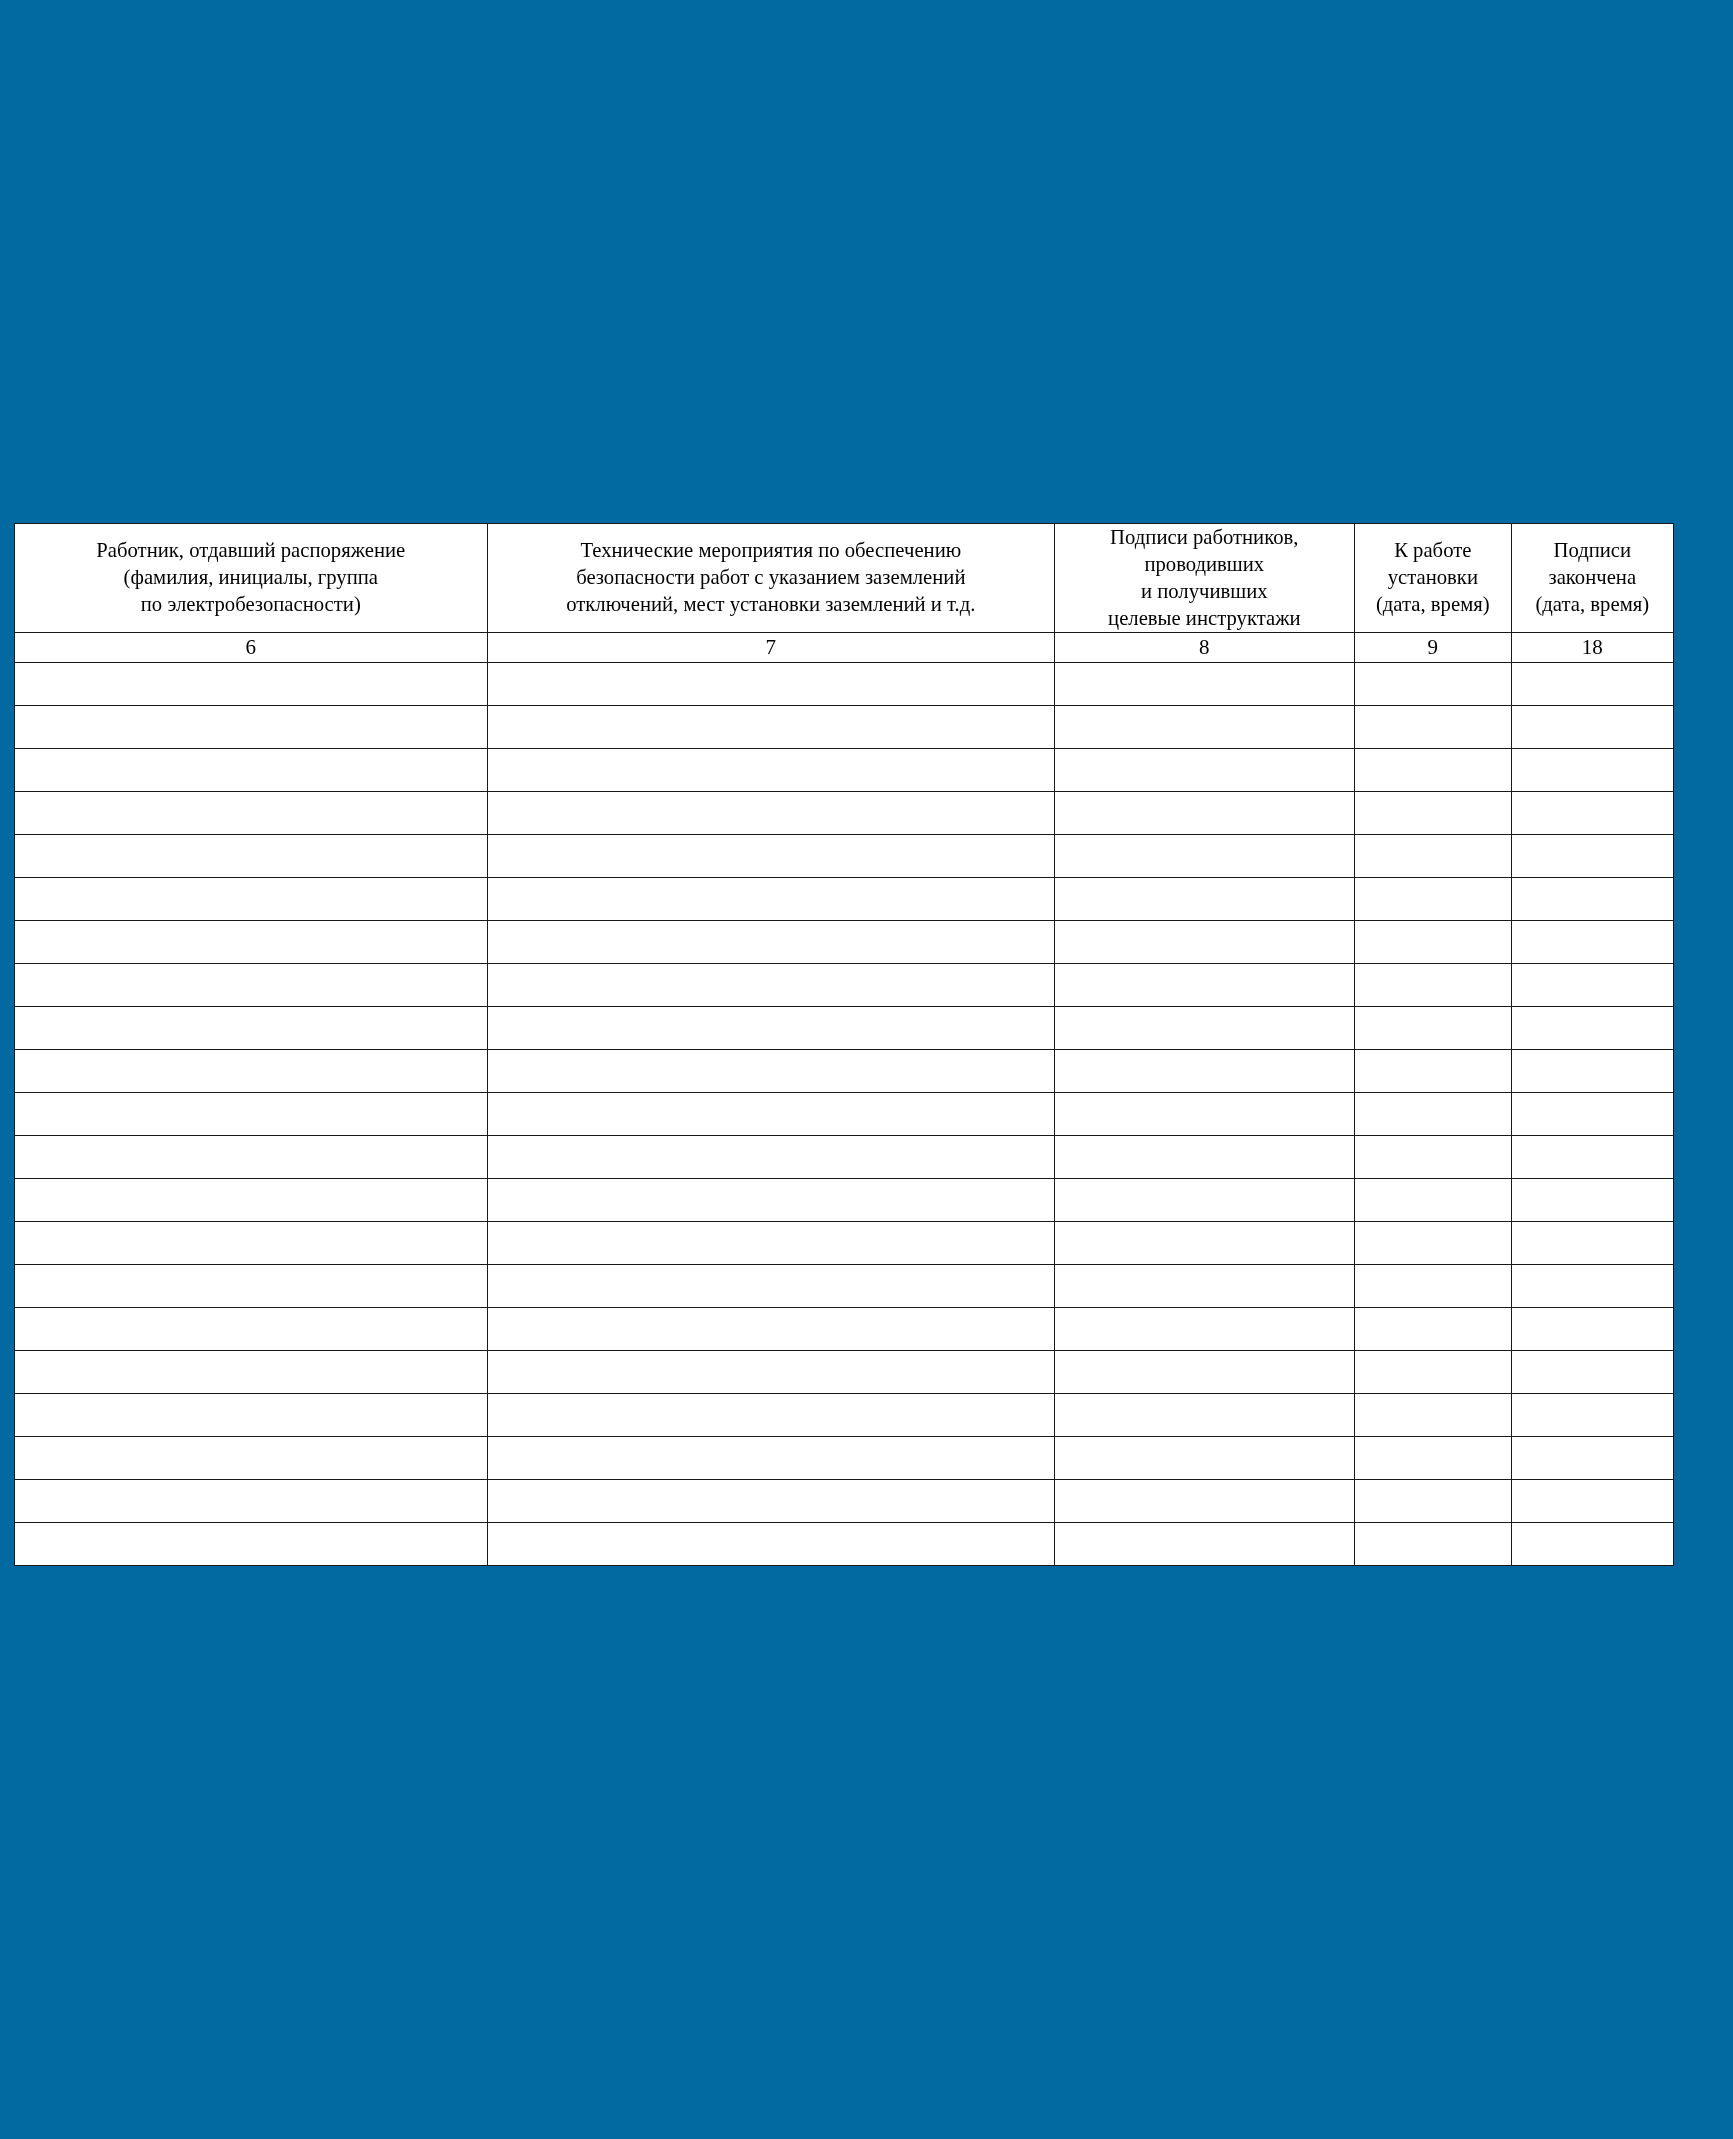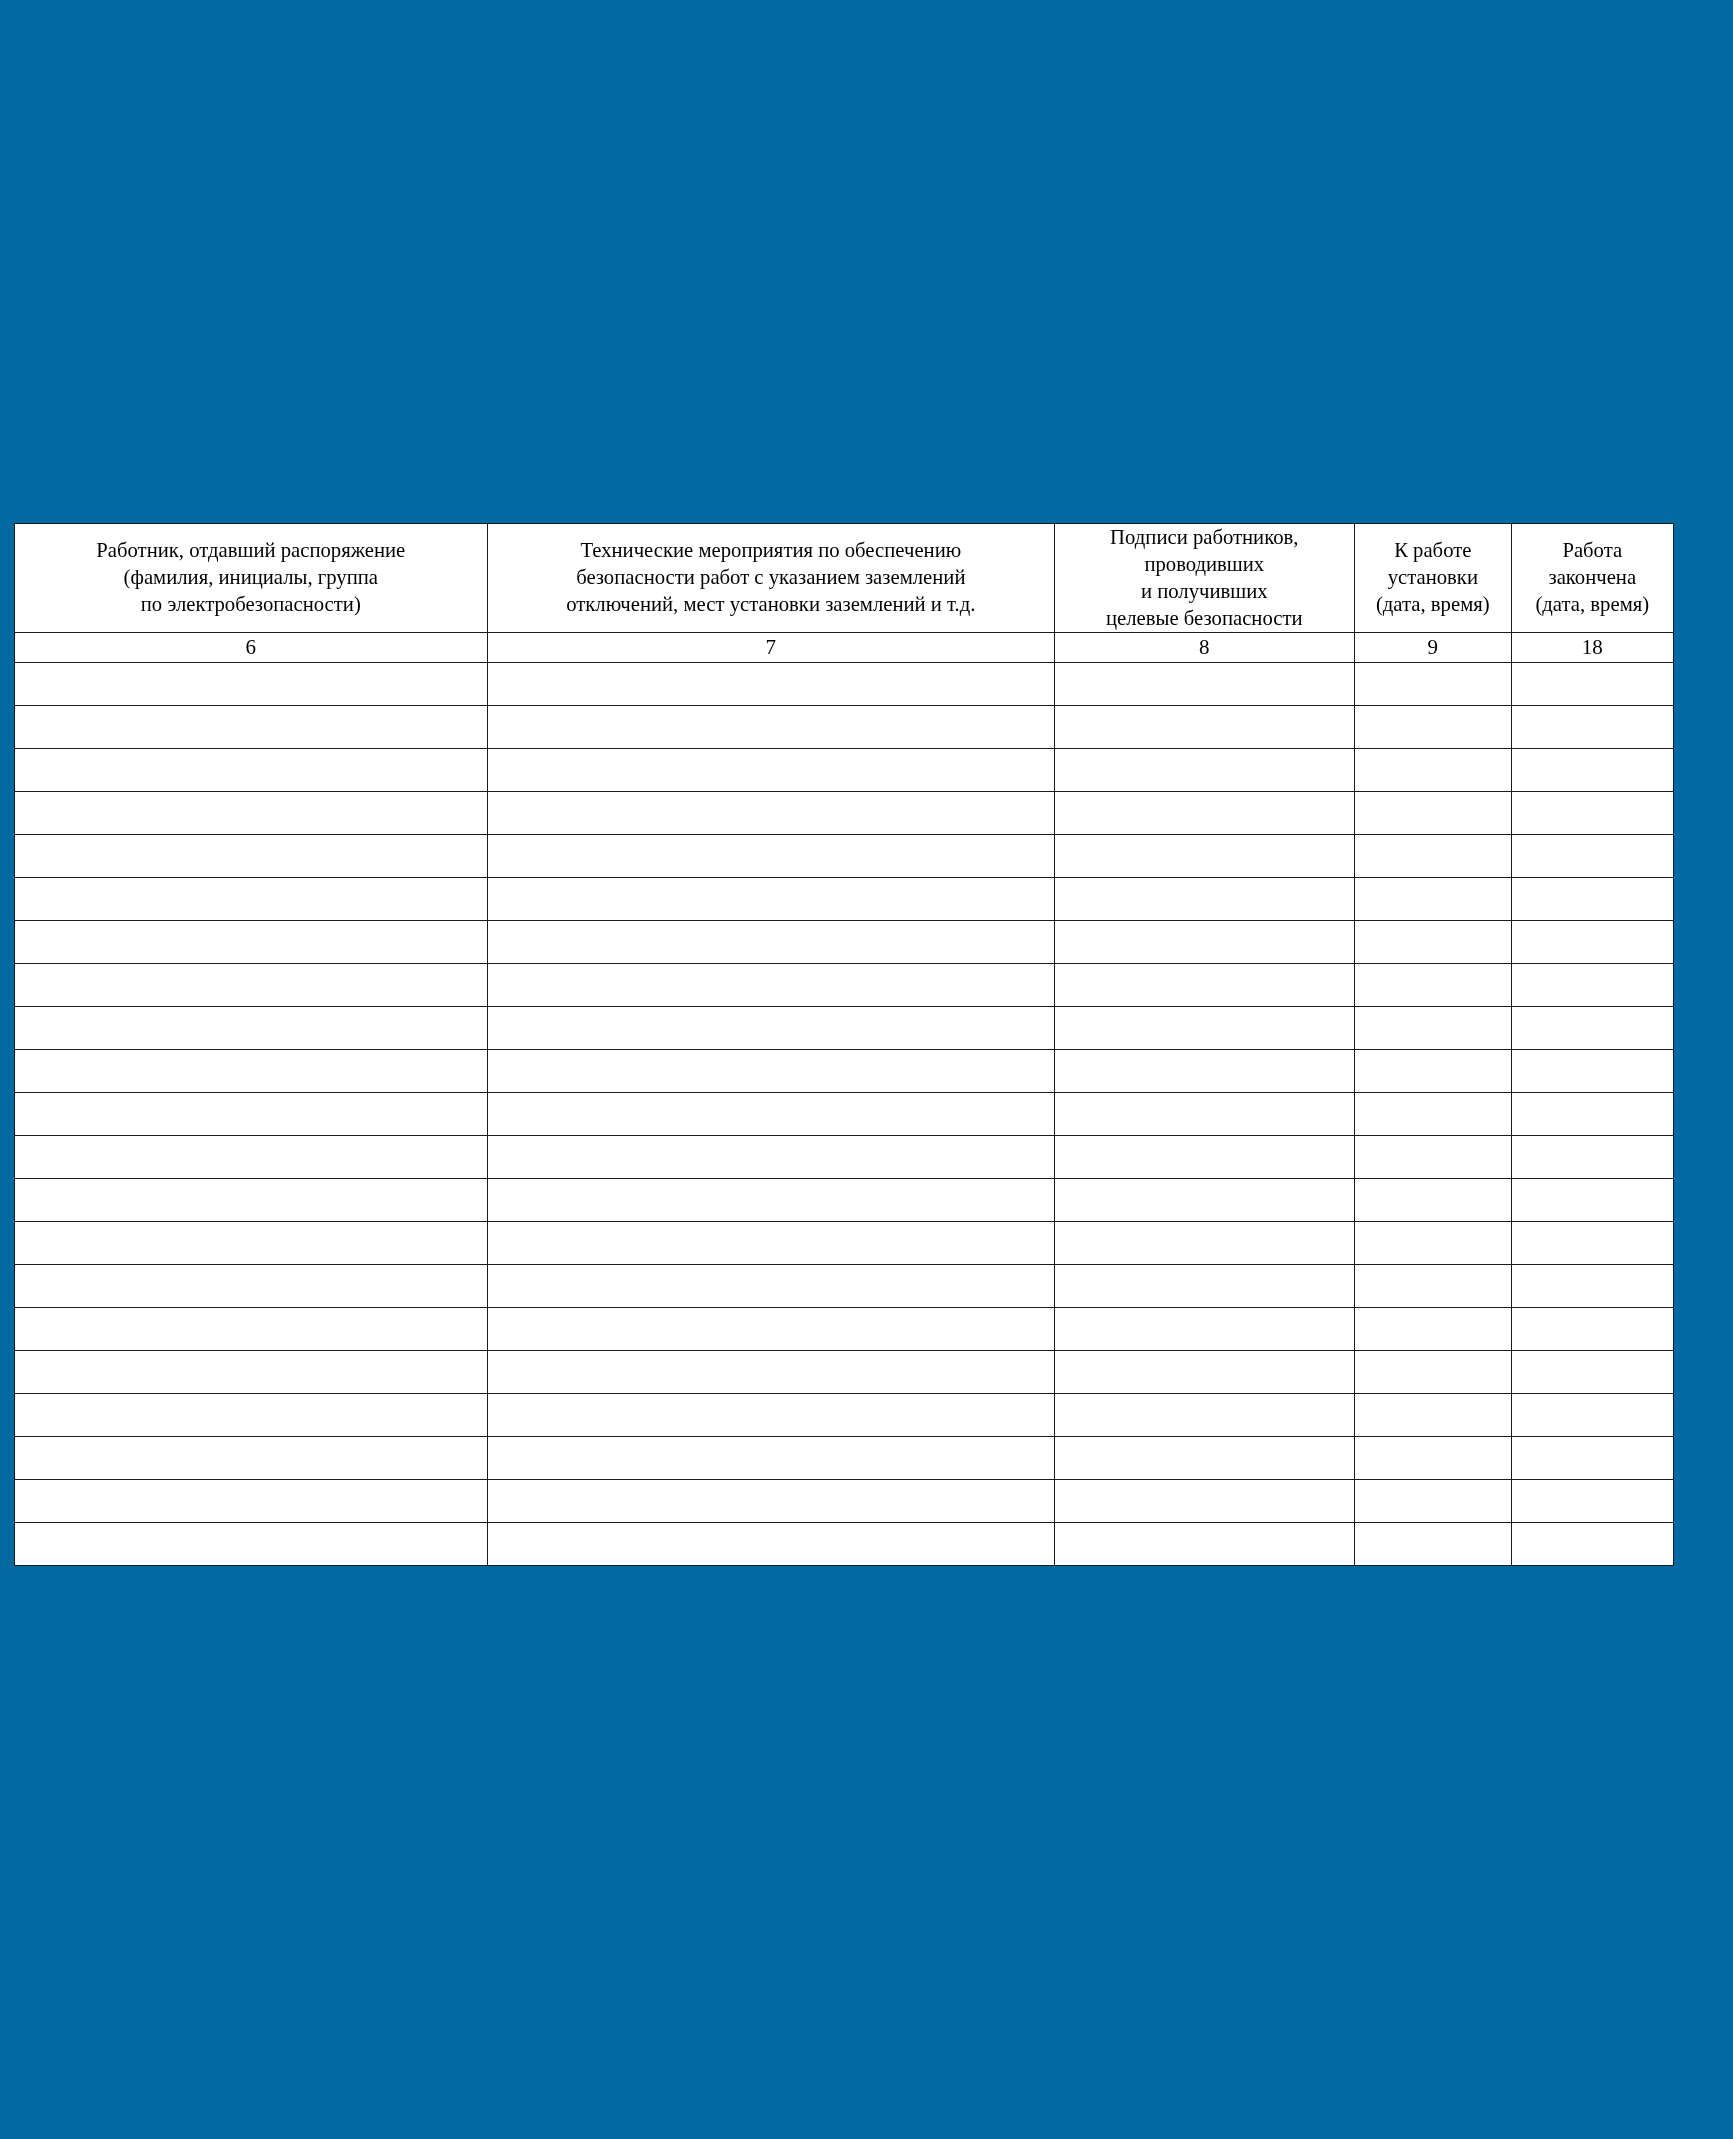--- a/index.html
+++ b/index.html
@@ -101,29 +101,29 @@
           </th>
           <th class="head">
             <span class="hl">Технические  мероприятия по обеспечению</span>
             <span class="hl">безопасности работ с указанием заземлений</span>
             <span class="hl">отключений, мест установки заземлений  и т.д.</span>
           </th>
           <th class="head">
             <span class="hl">Подписи  работников,</span>
             <span class="hl">проводивших</span>
             <span class="hl">и получивших</span>
-            <span class="hl">целевые  безопасности</span>
+            <span class="hl">целевые  инструктажи</span>
           </th>
           <th class="head">
             <span class="hl">К работе</span>
             <span class="hl">установки</span>
             <span class="hl">(дата, время)</span>
           </th>
           <th class="head">
-            <span class="hl">Работа</span>
+            <span class="hl">Подписи</span>
             <span class="hl">закончена</span>
             <span class="hl">(дата, время)</span>
           </th>
         </tr>
         <tr>
           <td class="numrow">6</td>
           <td class="numrow">7</td>
           <td class="numrow">8</td>
           <td class="numrow">9</td>
           <td class="numrow">18</td>

